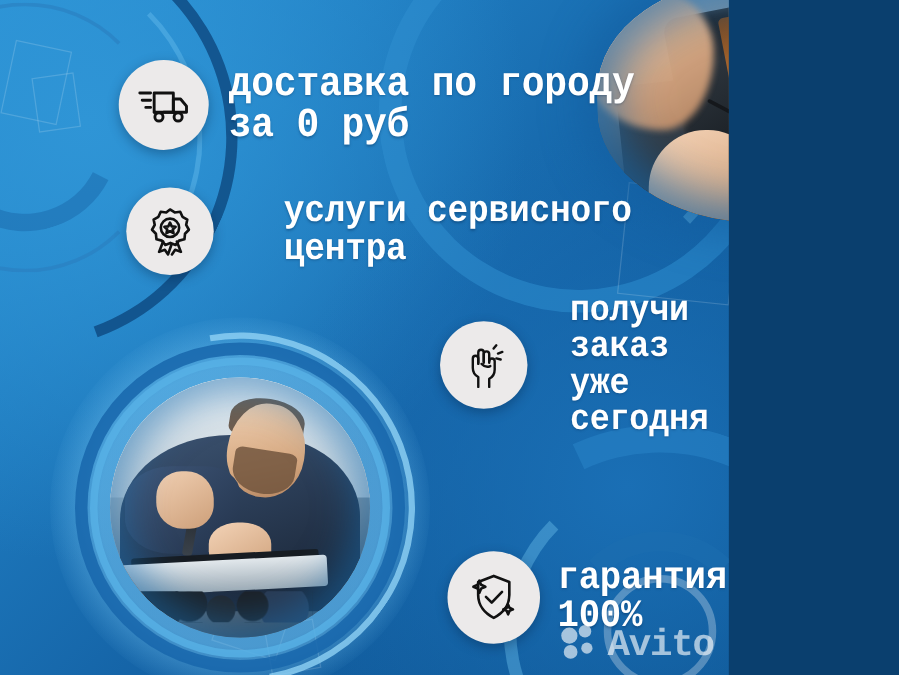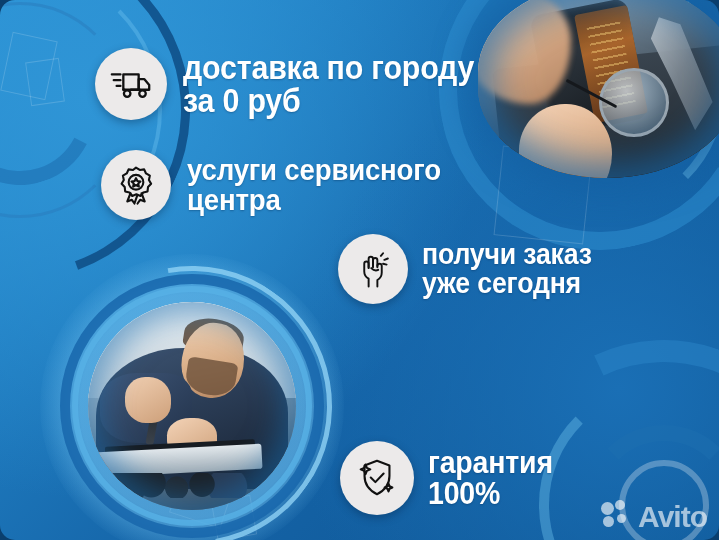--- a/index.html
+++ b/index.html
@@ -1,24 +1,23 @@
 <!DOCTYPE html>
 <html><head>
 <meta charset="utf-8">
 <style>
   html,body{margin:0;padding:0;background:#0a3f6e;}
   *{box-sizing:border-box;}
   #banner{
-    position:relative;width:719px;height:540px;overflow:hidden;
-    font-family:Liberation Sans, sans-serif;
+    position:relative;width:583px;height:540px;overflow:hidden;
+    font-family:Liberation Mono, monospace;
     background:
       radial-gradient(circle at 86% 72%, #1a6fb5 0%, rgba(26,111,181,0) 45%),
       radial-gradient(circle at 12% 18%, #2f95d6 0%, rgba(47,149,214,0) 52%),
       linear-gradient(135deg,#2b93d6 0%,#1f7cc0 28%,#1462a5 60%,#0d5390 100%);
-    border-radius: 15px;
   }
 
   
   .ring{position:absolute;border-radius:50%;border-style:solid;pointer-events:none;}
   .sq{position:absolute;border:1px solid rgba(255,255,255,.16);pointer-events:none;}
 
   #deco-left{position:absolute;left:-150px;top:-60px;width:340px;height:340px;}
   #deco-left .r1{left:0;top:0;width:340px;height:340px;border-width:9px;
      border-color:#0f4d85 #0f4d85 transparent #0f4d85;transform:rotate(25deg);opacity:.85;}
   #deco-left .r2{left:28px;top:28px;width:284px;height:284px;border-width:4px;
@@ -134,33 +133,33 @@
     box-shadow:0 3px 9px rgba(0,30,60,.35);}
   .badge svg{display:block;}
   .ftext{color:#ffffff;font-weight:bold;line-height:1.0;
     letter-spacing:-0.2px;transform:scaleX(.92);transform-origin:left center;
     text-shadow:0 1px 2px rgba(0,40,80,.35);white-space:pre-line;}
 
   #feature-delivery{left:95px;top:48px;}
   #feature-delivery .badge{width:72px;height:72px;}
   #feature-delivery .ftext{font-size:33px;margin-left:16px;}
 
-  #feature-service{left:101px;top:150px;}
+  #feature-service{left:101px;top:150px;gap:40px;}
   #feature-service .badge{width:70px;height:70px;}
   #feature-service .ftext{font-size:30px;margin-left:16px;}
 
-  #feature-today{left:338px;top:234px;}
+  #feature-today{left:352px;top:234px;gap:20px;}
   #feature-today .badge{width:70px;height:70px;}
   #feature-today .ftext{font-size:29px;margin-left:14px;}
 
   #feature-parts{left:340px;top:334px;}
   #feature-parts .badge{width:70px;height:70px;}
   #feature-parts .ftext{font-size:29px;margin-left:14px;}
 
-  #feature-warranty{left:340px;top:441px;}
+  #feature-warranty{left:358px;top:441px;}
   #feature-warranty .badge{width:74px;height:74px;}
   #feature-warranty .ftext{font-size:31px;margin-left:14px;}
 
   
   #avito-watermark{position:absolute;right:12px;bottom:6px;display:flex;
     opacity:.62;}
   #avito-watermark .dots{width:34px;height:28px;position:relative;margin-right:3px;}
   #avito-watermark .dots i{position:absolute;border-radius:50%;background:#ffffff;display:block;}
   #avito-watermark .d1{width:13px;height:13px;left:0;top:2px;}
   #avito-watermark .d2{width:10px;height:10px;left:14px;top:0px;}

